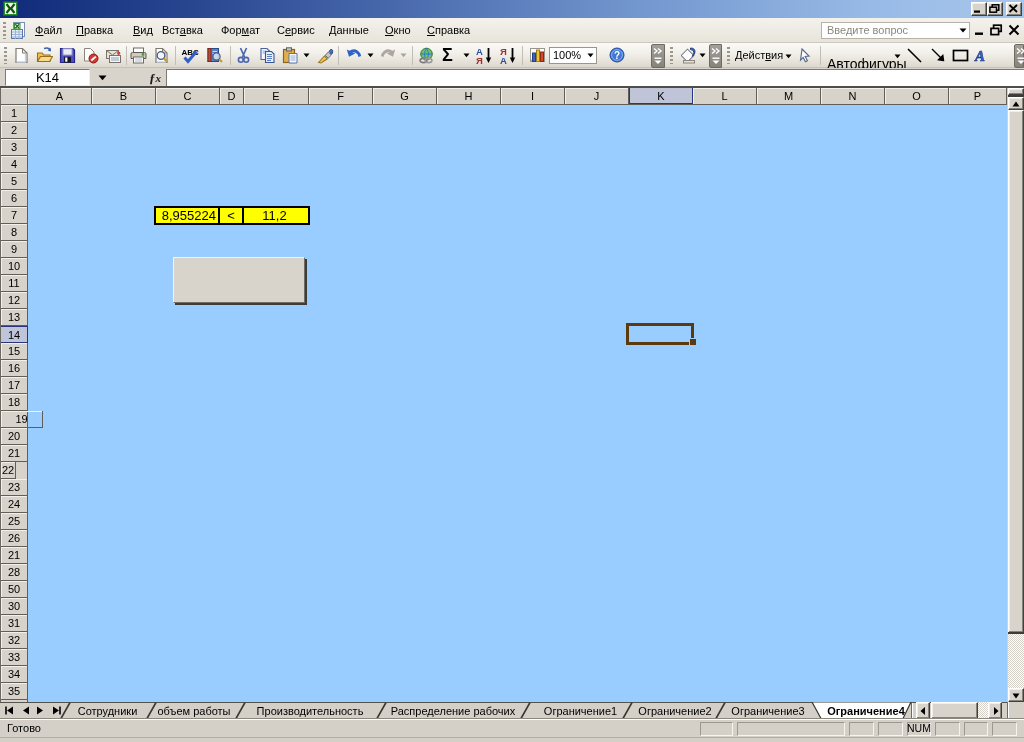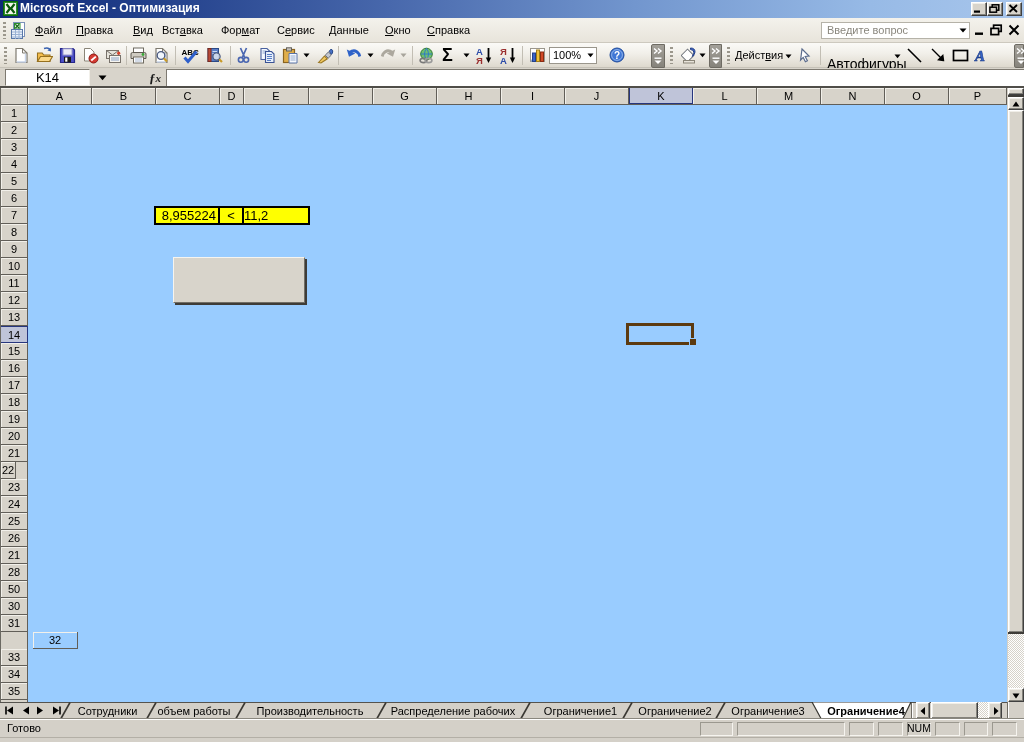--- a/index.html
+++ b/index.html
@@ -7,21 +7,20 @@
 #root svg{position:absolute;display:block;}
 .bev{background:#D8D4CB;border:1px solid;border-color:#FFFFFF #404040 #404040 #FFFFFF;box-shadow:inset -1px -1px 0 #84827B,inset 1px 1px 0 #F0EEE8;}
 </style></head><body>
 <div id="root">
 <div style="left:0px;top:0px;width:1024px;height:18px;background:linear-gradient(90deg,#0F2A79 0%,#27458F 18%,#4868AC 38%,#7296CE 62%,#97BAE6 85%,#A8C6EC 100%);"></div>
 <svg style="left:3px;top:1px;width:15px;height:15px;" viewBox="0 0 15 15">
       <rect x="0.5" y="0.5" width="14" height="14" fill="#F4F4EE" stroke="#0A6B0A"></rect>
       <rect x="1.5" y="1.5" width="12" height="12" fill="none" stroke="#2E8F2E"></rect>
       <path d="M3.5 3 L7 7.5 L3.5 12 M11.5 3 L8 7.5 L11.5 12" stroke="#0B5B0B" stroke-width="2.2" fill="none"></path>
     </svg>
-<div style="left:20px;top:0px;width:600px;height:18px;line-height:17px;color:#fff;font-weight:bold;font-size:12px;">Microsoft Excel - Оптимизация</div>
 <div class="bev" style="left:971px;top:2px;width:16px;height:14px;"></div>
     <svg style="left:973px;top:4px;width:11px;height:9px;" viewBox="0 0 11 9">
       <rect x="1" y="6.5" width="6" height="2.2" fill="#000"></rect>
     </svg>
 <div class="bev" style="left:987px;top:2px;width:16px;height:14px;"></div>
     <svg style="left:989px;top:4px;width:11px;height:9px;" viewBox="0 0 11 9">
       <rect x="3.2" y="0.8" width="6.6" height="5.4" fill="none" stroke="#000" stroke-width="1.5"></rect>
       <rect x="0.9" y="3.2" width="6.6" height="5.0" fill="#D8D4CB" stroke="#000" stroke-width="1.5"></rect>
     </svg>
 <div class="bev" style="left:1006px;top:2px;width:16px;height:14px;"></div>
@@ -294,43 +293,43 @@
 <div style="left:1px;top:241px;width:27px;height:17px;border-right:1px solid #615E58;border-bottom:1px solid #615E58;box-shadow:inset 1px 1px 0 #F2F0EA;text-align:center;line-height:16px;font-size:11px;color:#000;">9</div>
 <div style="left:1px;top:258px;width:27px;height:17px;border-right:1px solid #615E58;border-bottom:1px solid #615E58;box-shadow:inset 1px 1px 0 #F2F0EA;text-align:center;line-height:16px;font-size:11px;color:#000;">10</div>
 <div style="left:1px;top:275px;width:27px;height:17px;border-right:1px solid #615E58;border-bottom:1px solid #615E58;box-shadow:inset 1px 1px 0 #F2F0EA;text-align:center;line-height:16px;font-size:11px;color:#000;">11</div>
 <div style="left:1px;top:292px;width:27px;height:17px;border-right:1px solid #615E58;border-bottom:1px solid #615E58;box-shadow:inset 1px 1px 0 #F2F0EA;text-align:center;line-height:16px;font-size:11px;color:#000;">12</div>
 <div style="left:1px;top:309px;width:27px;height:17px;border-right:1px solid #615E58;border-bottom:1px solid #615E58;box-shadow:inset 1px 1px 0 #F2F0EA;text-align:center;line-height:16px;font-size:11px;color:#000;">13</div>
 <div style="left:1px;top:326px;width:27px;height:17px;background:#BFC4D9;border:1px solid #27367E;border-left:none;text-align:center;line-height:16px;font-size:11px;color:#000;">14</div>
 <div style="left:1px;top:343px;width:27px;height:17px;border-right:1px solid #615E58;border-bottom:1px solid #615E58;box-shadow:inset 1px 1px 0 #F2F0EA;text-align:center;line-height:16px;font-size:11px;color:#000;">15</div>
 <div style="left:1px;top:360px;width:27px;height:17px;border-right:1px solid #615E58;border-bottom:1px solid #615E58;box-shadow:inset 1px 1px 0 #F2F0EA;text-align:center;line-height:16px;font-size:11px;color:#000;">16</div>
 <div style="left:1px;top:377px;width:27px;height:17px;border-right:1px solid #615E58;border-bottom:1px solid #615E58;box-shadow:inset 1px 1px 0 #F2F0EA;text-align:center;line-height:16px;font-size:11px;color:#000;">17</div>
 <div style="left:1px;top:394px;width:27px;height:17px;border-right:1px solid #615E58;border-bottom:1px solid #615E58;box-shadow:inset 1px 1px 0 #F2F0EA;text-align:center;line-height:16px;font-size:11px;color:#000;">18</div>
-<div style="left:1px;top:411px;width:27px;height:17px;border-right:1px solid #615E58;border-bottom:1px solid #615E58;box-shadow:inset 1px 1px 0 #F2F0EA;text-align:center;line-height:16px;font-size:11px;color:#000;">19</div>
+<div style="left:1px;top:411px;width:42px;height:17px;border-right:1px solid #615E58;border-bottom:1px solid #615E58;box-shadow:inset 1px 1px 0 #F2F0EA;text-align:center;line-height:16px;font-size:11px;color:#000;">19</div>
 <div style="left:1px;top:428px;width:27px;height:17px;border-right:1px solid #615E58;border-bottom:1px solid #615E58;box-shadow:inset 1px 1px 0 #F2F0EA;text-align:center;line-height:16px;font-size:11px;color:#000;">20</div>
 <div style="left:1px;top:445px;width:27px;height:17px;border-right:1px solid #615E58;border-bottom:1px solid #615E58;box-shadow:inset 1px 1px 0 #F2F0EA;text-align:center;line-height:16px;font-size:11px;color:#000;">21</div>
 <div style="left:1px;top:462px;width:15px;height:17px;border-right:1px solid #615E58;border-bottom:1px solid #615E58;box-shadow:inset 1px 1px 0 #F2F0EA;text-align:center;line-height:16px;font-size:11px;color:#000;">22</div>
 <div style="left:1px;top:479px;width:27px;height:17px;border-right:1px solid #615E58;border-bottom:1px solid #615E58;box-shadow:inset 1px 1px 0 #F2F0EA;text-align:center;line-height:16px;font-size:11px;color:#000;">23</div>
 <div style="left:1px;top:496px;width:27px;height:17px;border-right:1px solid #615E58;border-bottom:1px solid #615E58;box-shadow:inset 1px 1px 0 #F2F0EA;text-align:center;line-height:16px;font-size:11px;color:#000;">24</div>
 <div style="left:1px;top:513px;width:27px;height:17px;border-right:1px solid #615E58;border-bottom:1px solid #615E58;box-shadow:inset 1px 1px 0 #F2F0EA;text-align:center;line-height:16px;font-size:11px;color:#000;">25</div>
 <div style="left:1px;top:530px;width:27px;height:17px;border-right:1px solid #615E58;border-bottom:1px solid #615E58;box-shadow:inset 1px 1px 0 #F2F0EA;text-align:center;line-height:16px;font-size:11px;color:#000;">26</div>
 <div style="left:1px;top:547px;width:27px;height:17px;border-right:1px solid #615E58;border-bottom:1px solid #615E58;box-shadow:inset 1px 1px 0 #F2F0EA;text-align:center;line-height:16px;font-size:11px;color:#000;">21</div>
 <div style="left:1px;top:564px;width:27px;height:17px;border-right:1px solid #615E58;border-bottom:1px solid #615E58;box-shadow:inset 1px 1px 0 #F2F0EA;text-align:center;line-height:16px;font-size:11px;color:#000;">28</div>
 <div style="left:1px;top:581px;width:27px;height:17px;border-right:1px solid #615E58;border-bottom:1px solid #615E58;box-shadow:inset 1px 1px 0 #F2F0EA;text-align:center;line-height:16px;font-size:11px;color:#000;">50</div>
 <div style="left:1px;top:598px;width:27px;height:17px;border-right:1px solid #615E58;border-bottom:1px solid #615E58;box-shadow:inset 1px 1px 0 #F2F0EA;text-align:center;line-height:16px;font-size:11px;color:#000;">30</div>
 <div style="left:1px;top:615px;width:27px;height:17px;border-right:1px solid #615E58;border-bottom:1px solid #615E58;box-shadow:inset 1px 1px 0 #F2F0EA;text-align:center;line-height:16px;font-size:11px;color:#000;">31</div>
-<div style="left:1px;top:632px;width:45px;height:17px;border-right:1px solid #615E58;border-bottom:1px solid #615E58;box-shadow:inset 1px 1px 0 #F2F0EA;text-align:center;line-height:16px;font-size:11px;color:#000;margin-left:32px;">32</div>
+<div style="left:1px;top:632px;width:27px;height:17px;border-right:1px solid #615E58;border-bottom:1px solid #615E58;box-shadow:inset 1px 1px 0 #F2F0EA;text-align:center;line-height:16px;font-size:11px;color:#000;">32</div>
 <div style="left:1px;top:649px;width:27px;height:17px;border-right:1px solid #615E58;border-bottom:1px solid #615E58;box-shadow:inset 1px 1px 0 #F2F0EA;text-align:center;line-height:16px;font-size:11px;color:#000;">33</div>
 <div style="left:1px;top:666px;width:27px;height:17px;border-right:1px solid #615E58;border-bottom:1px solid #615E58;box-shadow:inset 1px 1px 0 #F2F0EA;text-align:center;line-height:16px;font-size:11px;color:#000;">34</div>
 <div style="left:1px;top:683px;width:27px;height:17px;border-right:1px solid #615E58;border-bottom:1px solid #615E58;box-shadow:inset 1px 1px 0 #F2F0EA;text-align:center;line-height:16px;font-size:11px;color:#000;">35</div>
 <div style="left:154px;top:206px;width:156px;height:19px;background:#FFFF00;border:2px solid #000;"></div>
 <div style="left:218px;top:208px;width:2px;height:15px;background:#000;"></div>
 <div style="left:242px;top:208px;width:2px;height:15px;background:#000;"></div>
 <div style="left:156px;top:208px;width:60px;height:15px;font-size:13px;color:#000;line-height:15px;text-align:right;">8,955224</div>
 <div style="left:220px;top:208px;width:22px;height:15px;font-size:13px;color:#000;line-height:15px;text-align:center;">&lt;</div>
-<div style="left:244px;top:208px;width:61px;height:15px;font-size:13px;color:#000;line-height:15px;text-align:left;">11,2</div>
+<div style="left:244px;top:208px;width:61px;height:15px;font-size:13px;color:#000;line-height:15px;text-align:center;">11,2</div>
 <div style="left:173px;top:257px;width:132px;height:46px;background:#D8D4CB;border:1px solid;border-color:#F6F4EF #716E66 #716E66 #F6F4EF;box-shadow:2px 2px 0 #3E3C38;"></div>
 <div style="left:626px;top:323px;width:68px;height:22px;border:3px solid #5C3A10;"></div>
 <div style="left:689px;top:338px;width:7px;height:7px;background:#5C3A10;border-left:1px solid #99CCFF;border-top:1px solid #99CCFF;"></div>
 <div style="left:0px;top:702px;width:1024px;height:17px;background:#D4D0C8;"></div>
 <div style="left:0px;top:702px;width:1007px;height:1px;background:#55534E;"></div>
 <svg style="left:2px;top:703px;width:62px;height:15px;" viewBox="0 0 62 15">
       <path d="M5 7.5 L11 3.5 V11.5z" fill="#000"></path>
       <rect x="3.2" y="3.5" width="1.6" height="8" fill="#000"></rect>
       <path d="M21 7.5 L27 3.5 V11.5z" fill="#000"></path>
       <path d="M41 7.5 L35 3.5 V11.5z" fill="#000"></path>

